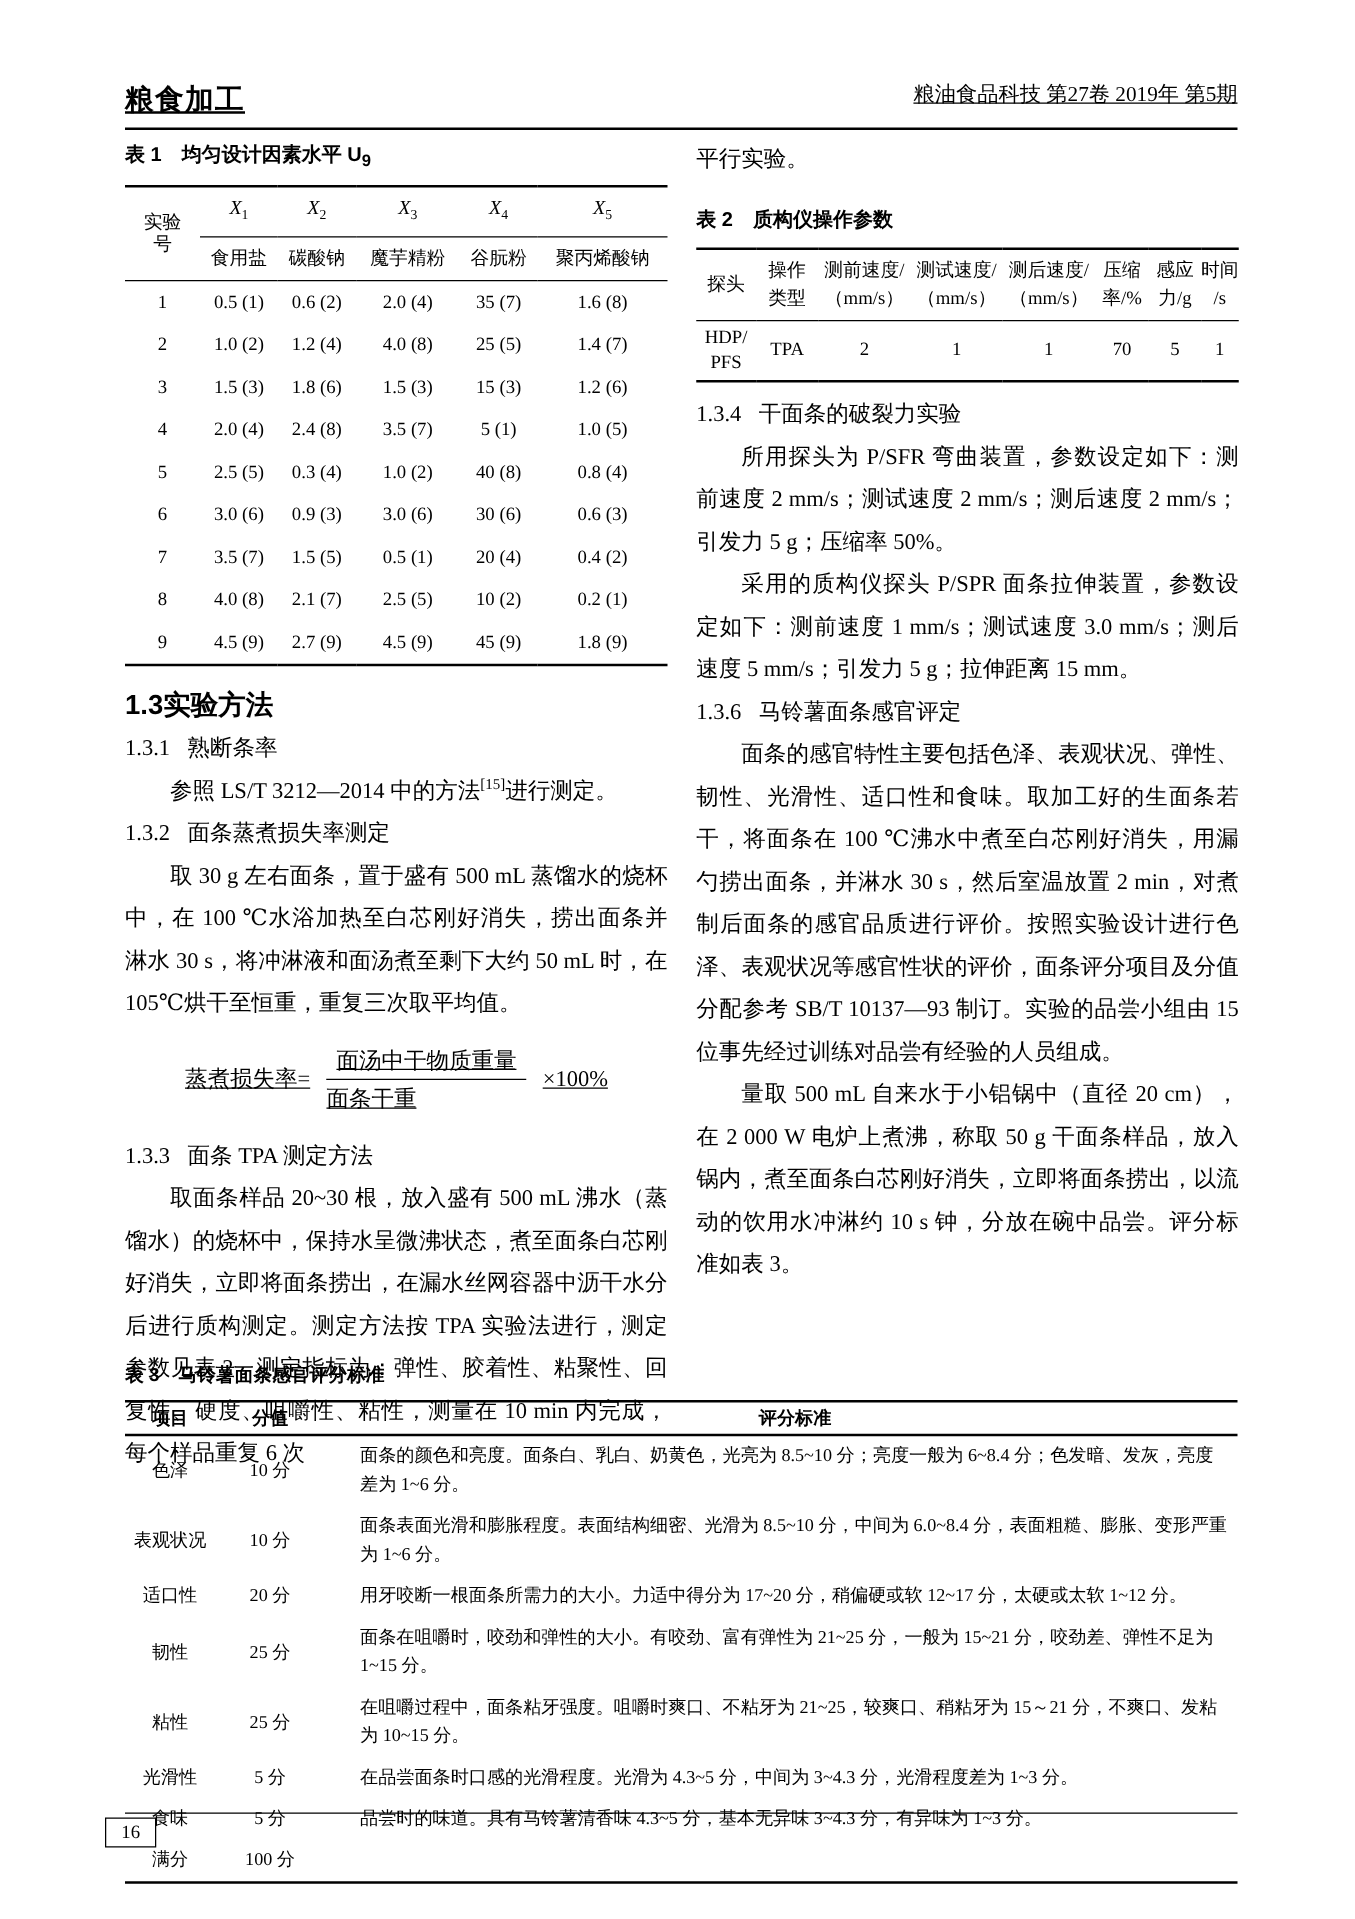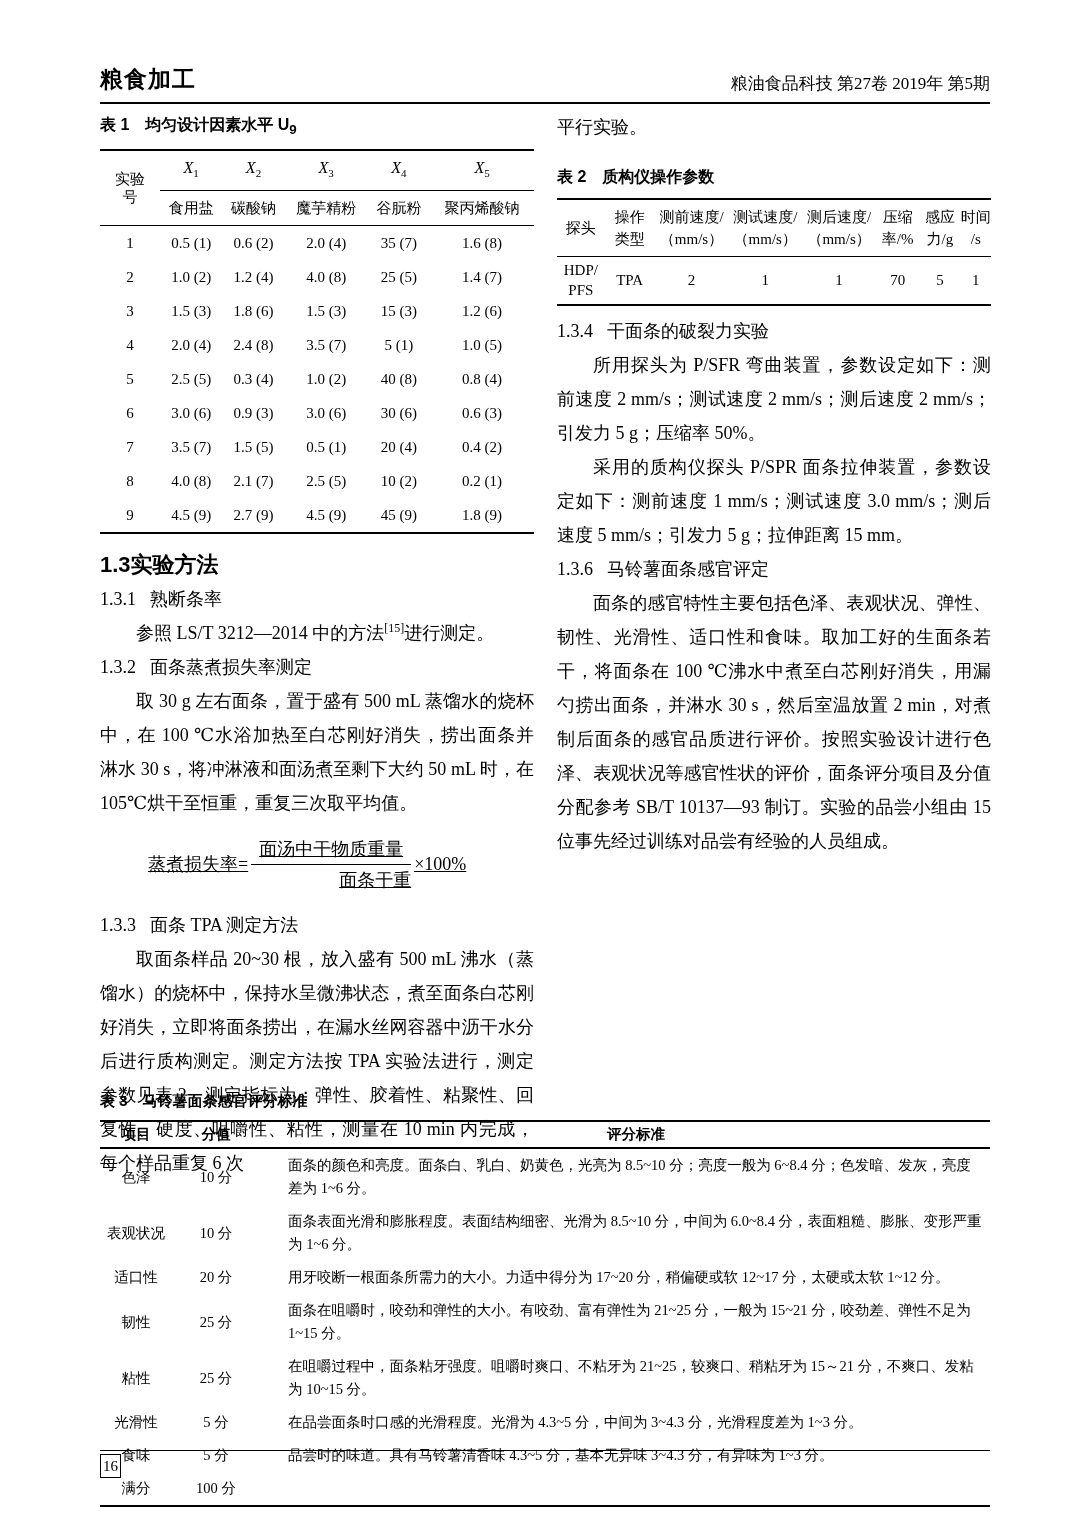--- a/index.html
+++ b/index.html
@@ -4,21 +4,21 @@
 <style>
   * { box-sizing: border-box; margin: 0; padding: 0; }
   html, body { background: #ffffff; }
   body {
     width: 1084px; height: 1535px; position: relative;
     font-family: "Liberation Serif", "DejaVu Serif", serif;
     color: #000;
   }
   
   .header { position: absolute; left: 100px; right: 94px; top: 64px;
-            display: flex; justify-content: space-between; align-items: flex-end; }
+            display: flex; justify-content: space-between; align-items: flex-start; text-decoration: underline; }
   .brand { font-family: "Liberation Sans", sans-serif; font-weight: bold; font-size: 23px; letter-spacing: 1px; }
   .journal { font-size: 17px; }
   .header-rule { position: absolute; left: 100px; right: 94px; top: 102px; border-top: 2px solid #000; }
 
   
   .col { position: absolute; top: 110px; width: 434px; font-size: 18px; line-height: 34px; text-align: justify; }
   .col-left  { left: 100px; }
   .col-right { left: 557px; }
   p.ind { text-indent: 2em; }
   sup.ref { font-size: 12px; line-height: 0; vertical-align: super; }
@@ -50,38 +50,38 @@
   .t1 .xh sub { font-size: 11px; }
 
   
   .t2 { font-size: 15px; border-top: 2.5px solid #000; border-bottom: 2.5px solid #000; }
   .t2 thead { border-bottom: 1.5px solid #000; }
   .t2 th { white-space: pre-line; line-height: 22px; padding: 6px 0; }
   .t2 td { white-space: pre-line; line-height: 20px; height: 48px; }
 
   
   .formula { display: flex; align-items: center; margin: 6px 0 6px 48px; height: 76px; font-size: 18px; line-height: 24px; text-decoration: underline; }
-  .frac { display: inline-flex; flex-direction: column; text-align: right; margin: 0 3px; }
+  .frac { display: inline-flex; flex-direction: column; text-align: left; margin: 0 13px; }
   .frac .fnum { border-bottom: 1.8px solid #000; padding: 0 8px 3px 8px; }
   .frac .fden { padding-top: 3px; }
 
   
   .t3wrap { position: absolute; left: 100px; right: 94px; top: 1090px; }
   .t3 { font-size: 14.5px; border-top: 2.5px solid #000; border-bottom: 2.5px solid #000; }
   .t3 thead { border-bottom: 2px solid #000; }
   .t3 thead th { height: 27px; font-weight: bold; }
   .t3 td { line-height: 23px; padding: 5px 0; }
   .t3 .c-item  { width: 72px;  text-align: center; }
   .t3 .c-score { width: 88px;  text-align: center; }
   .t3 .c-crit  { text-align: left; padding-left: 28px; padding-right: 6px; }
 
   
   .footer-rule { position: absolute; left: 100px; right: 94px; top: 1450px; border-top: 1.5px solid #000; }
-  .page-number { position: absolute; left: 100px; top: 1454px; border: 1.5px solid #000;
-                 font-size: 15px; line-height: 20px; padding: 1px 2px; }
+  .page-number { position: absolute; left: 84px; top: 1454px; border: 1.5px solid #000;
+                 font-size: 15px; line-height: 20px; padding: 1px 12px; }
 </style>
 </head>
 <body>
 
 <div class="header">
   <div class="brand">粮食加工</div>
   <div class="journal">粮油食品科技 第27卷 2019年 第5期</div>
 </div>
 <div class="header-rule"></div>
 
@@ -246,20 +246,21 @@
     </tbody>
   </table>
 
   <div class="h3" style="margin-top:8px"><span class="num">1.3.4</span><span>干面条的破裂力实验</span></div>
   <p class="ind">所用探头为 P/SFR 弯曲装置，参数设定如下：测前速度 2 mm/s；测试速度 2 mm/s；测后速度 2 mm/s；引发力 5 g；压缩率 50%。</p>
 
   <p class="ind">采用的质构仪探头 P/SPR 面条拉伸装置，参数设定如下：测前速度 1 mm/s；测试速度 3.0 mm/s；测后速度 5 mm/s；引发力 5 g；拉伸距离 15 mm。</p>
 
   <div class="h3"><span class="num">1.3.6</span><span>马铃薯面条感官评定</span></div>
   <p class="ind">面条的感官特性主要包括色泽、表观状况、弹性、韧性、光滑性、适口性和食味。取加工好的生面条若干，将面条在 100 ℃沸水中煮至白芯刚好消失，用漏勺捞出面条，并淋水 30 s，然后室温放置 2 min，对煮制后面条的感官品质进行评价。按照实验设计进行色泽、表观状况等感官性状的评价，面条评分项目及分值分配参考 SB/T 10137—93 制订。实验的品尝小组由 15 位事先经过训练对品尝有经验的人员组成。</p>
+  <p class="ind">量取 500 mL 自来水于小铝锅中（直径 20 cm），在 2 000 W 电炉上煮沸，称取 50 g 干面条样品，放入锅内，煮至面条白芯刚好消失，立即将面条捞出，以流动的饮用水冲淋约 10 s 钟，分放在碗中品尝。评分标准如表 3。</p>
 </div>
 
 <div class="t3wrap">
   <div class="caption cap3">表 3　马铃薯面条感官评分标准</div>
   <table class="t3">
     <thead>
       <tr>
         <th class="c-item">项目</th>
         <th class="c-score">分值</th>
         <th class="c-crit" style="text-align:center">评分标准</th>

